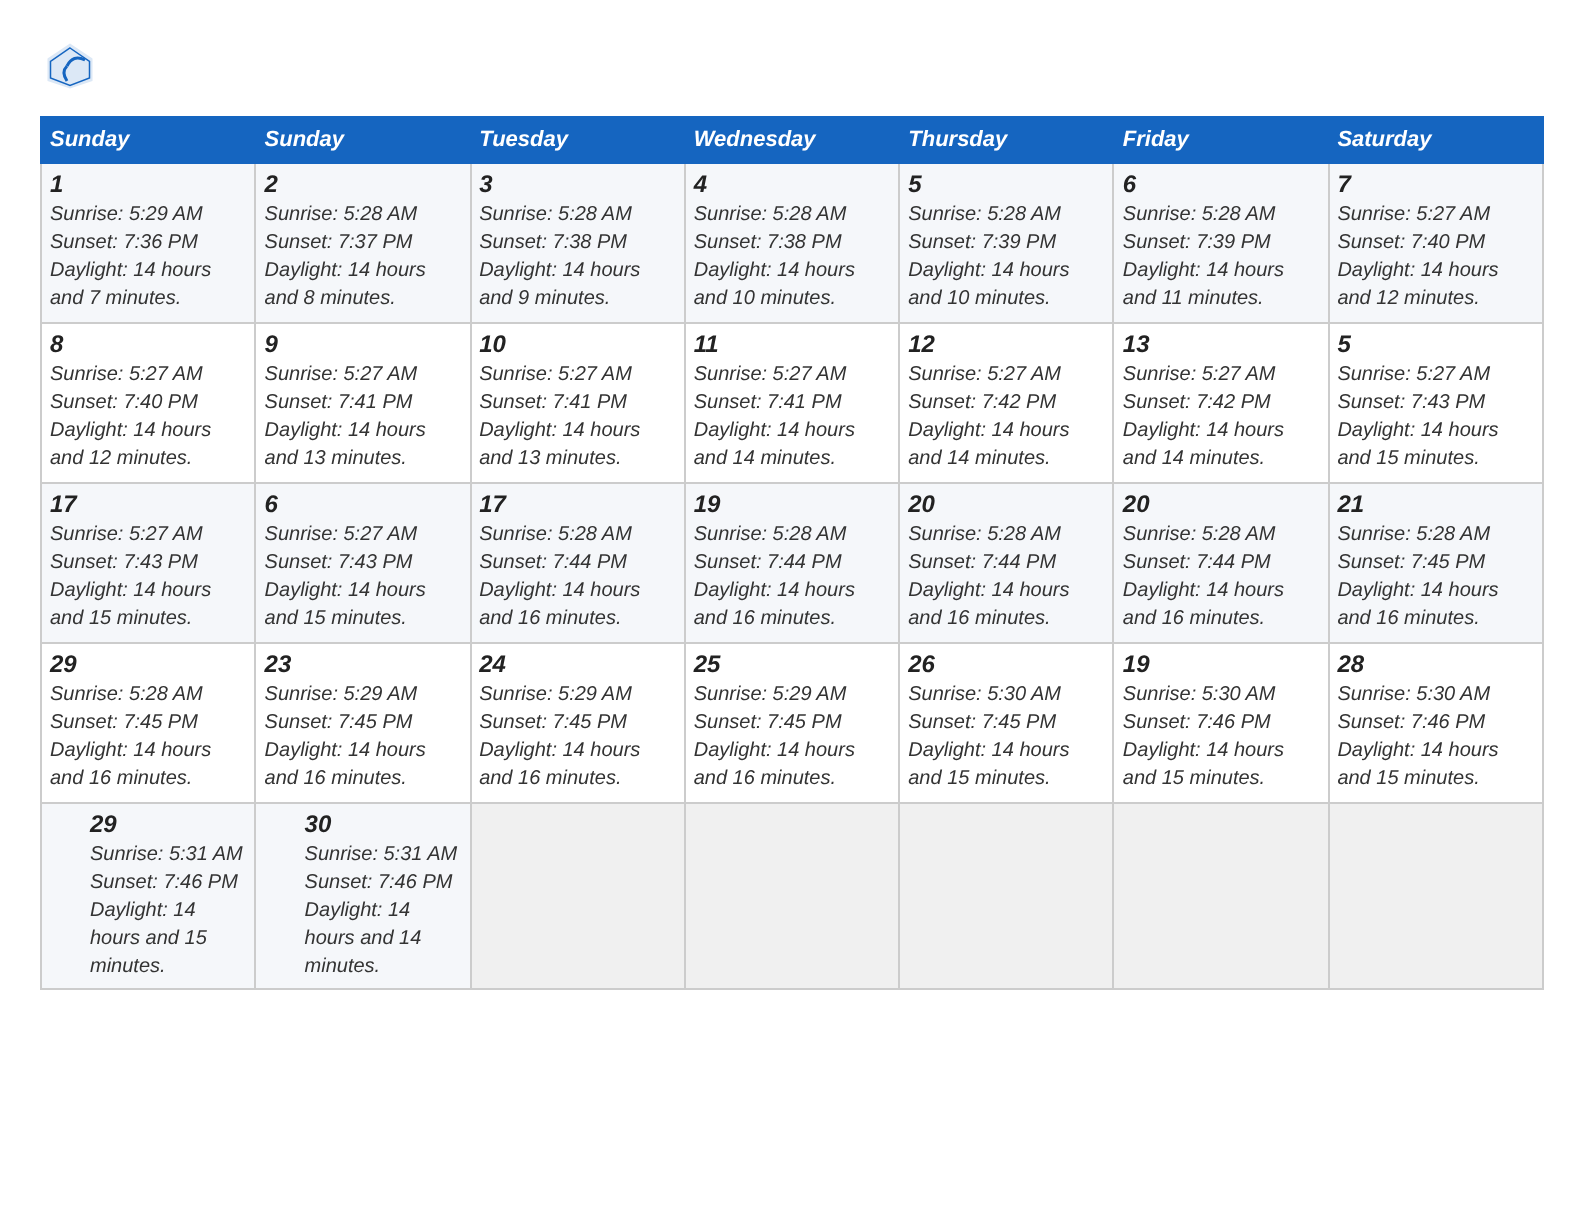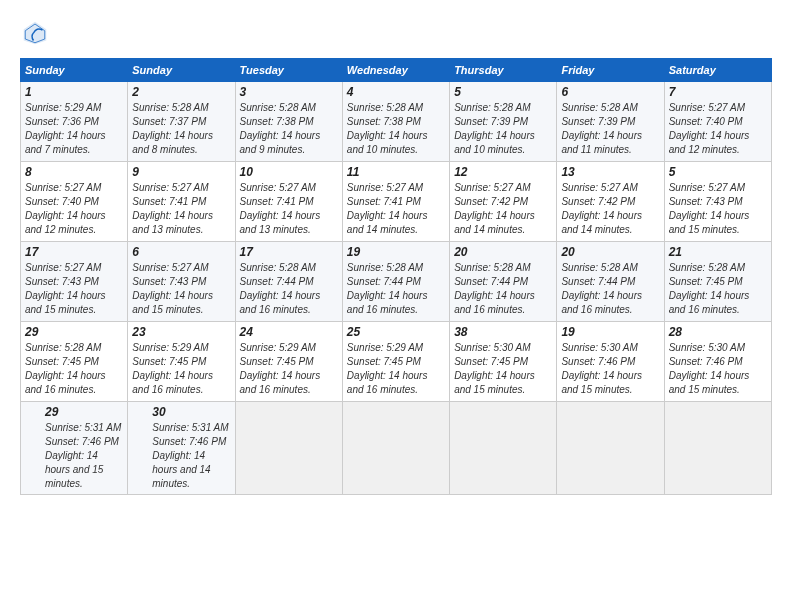--- a/index.html
+++ b/index.html
@@ -244,21 +244,21 @@
           </td>
           <td>
             <span class="day-num">24</span>
             <div class="day-info">Sunrise: 5:29 AM<br>Sunset: 7:45 PM<br>Daylight: 14 hours and 16 minutes.</div>
           </td>
           <td>
             <span class="day-num">25</span>
             <div class="day-info">Sunrise: 5:29 AM<br>Sunset: 7:45 PM<br>Daylight: 14 hours and 16 minutes.</div>
           </td>
           <td>
-            <span class="day-num">38</span>
+            <span class="day-num">26</span>
             <div class="day-info">Sunrise: 5:30 AM<br>Sunset: 7:45 PM<br>Daylight: 14 hours and 15 minutes.</div>
           </td>
           <td>
             <span class="day-num">19</span>
             <div class="day-info">Sunrise: 5:30 AM<br>Sunset: 7:46 PM<br>Daylight: 14 hours and 15 minutes.</div>
           </td>
           <td>
             <span class="day-num">28</span>
             <div class="day-info">Sunrise: 5:30 AM<br>Sunset: 7:46 PM<br>Daylight: 14 hours and 15 minutes.</div>
           </td>

